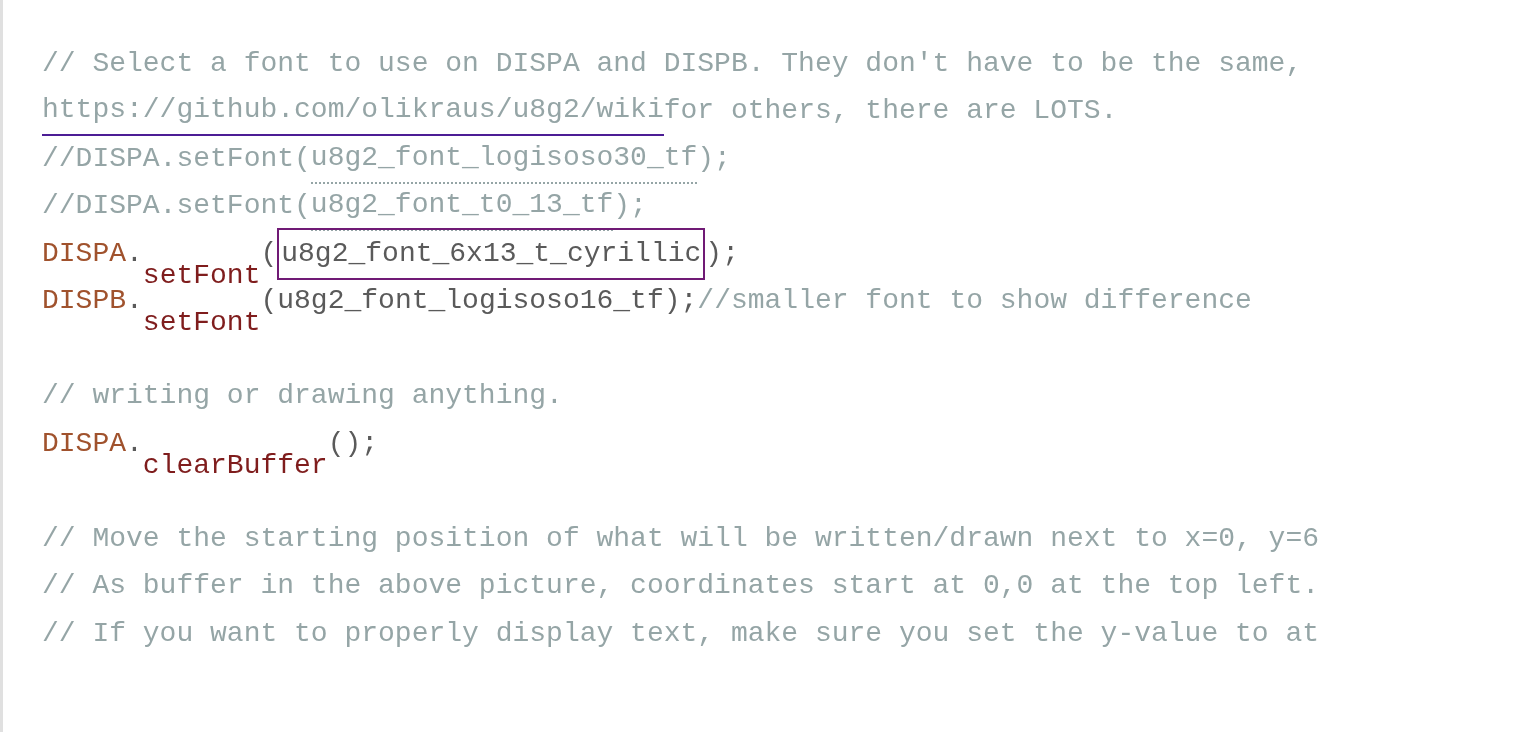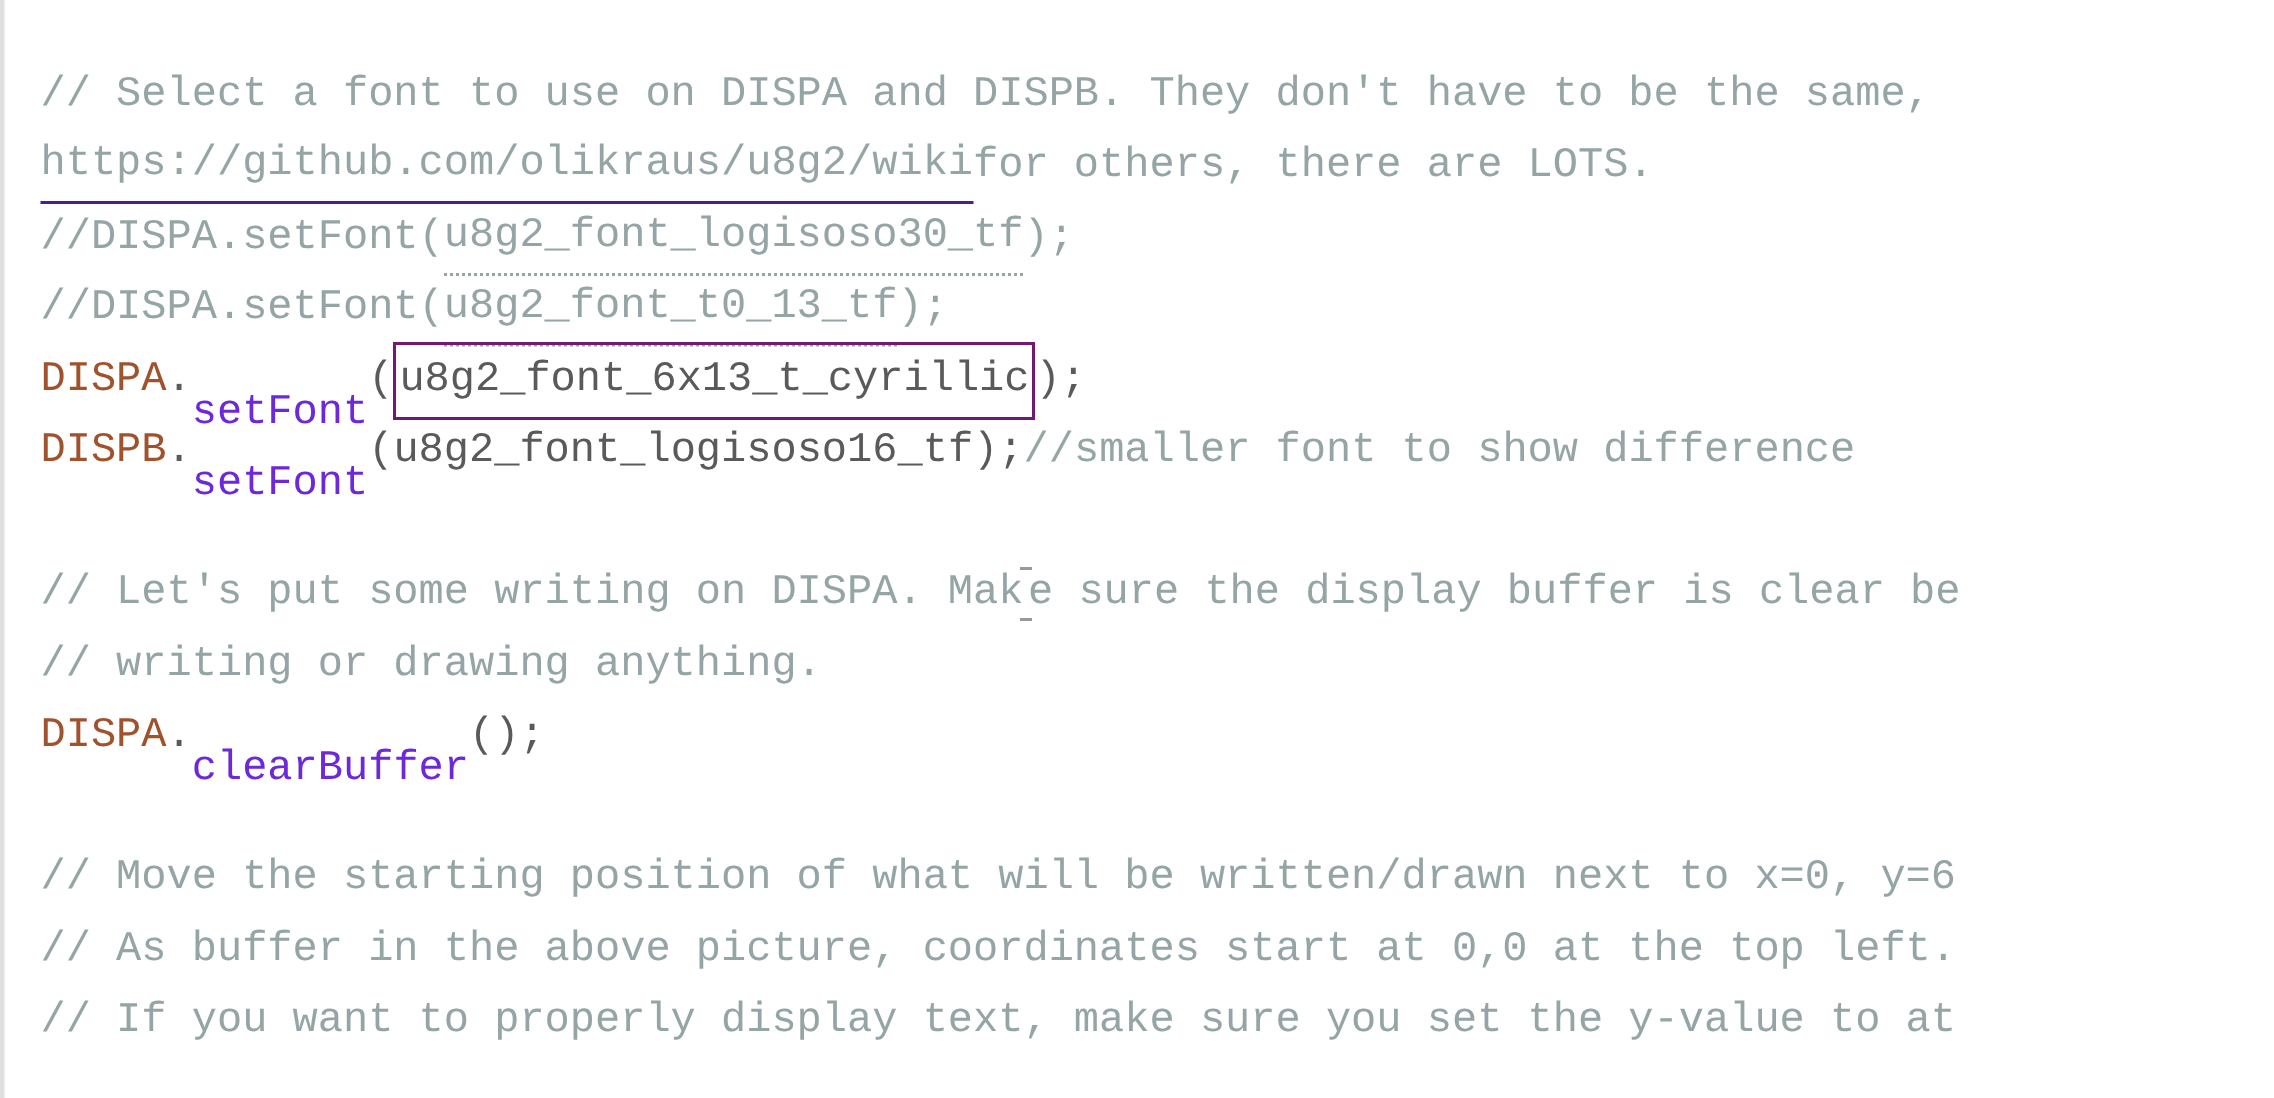--- a/index.html
+++ b/index.html
@@ -11,41 +11,41 @@
       font-family: 'Consolas', 'Monaco', 'Courier New', monospace;
       font-size: 28px;
       line-height: 1.7;
       background: #ffffff;
       padding: 0;
       overflow: hidden;
       white-space: nowrap;
     }
     .editor {
       border-left: 3px solid #e0e0e0;
-      padding-left: 24px;
+      padding-left: 39px;
       padding-top: 40px;
       height: 732px;
       position: relative;
     }
     .line {
       height: 47.5px;
       display: flex;
       align-items: center;
     }
     .comment {
       color: #95a5a6;
     }
     .identifier {
       color: #5a5a5a;
     }
     .obj {
       color: #a0522d;
     }
     .method {
-      color: #6d28d9;
+      color: #7f1d1d;
       margin-top: 44px;
     }
     .punct {
       color: #5a5a5a;
     }
     .url-underline {
       border-bottom: 2px solid #4c1d95;
     }
     .dotted-underline {
       border-bottom: 2px dotted #95a5a6;
@@ -123,25 +123,20 @@
       <span class="punct">.</span>
       <span class="method">setFont</span>
       <span class="punct">(</span>
       <span class="identifier">u8g2_font_logisoso16_tf </span>
       <span class="punct">); </span>
       <span class="comment">//smaller font to show difference</span>
   </div>
 
   <div class="line"></div>
 
-  <div class="line">
-    <span class="comment">// Let's put some writing on DISPA. Mak</span>
-      <span class="text-cursor"></span>
-      <span class="comment">e sure the display buffer is clear be</span>
-  </div>
 
   <div class="line">
     <span class="comment">// writing or drawing anything.</span>
   </div>
 
   <div class="line">
     <span class="obj">DISPA</span>
       <span class="punct">.</span>
       <span class="method">clearBuffer</span>
       <span class="punct">();</span>

